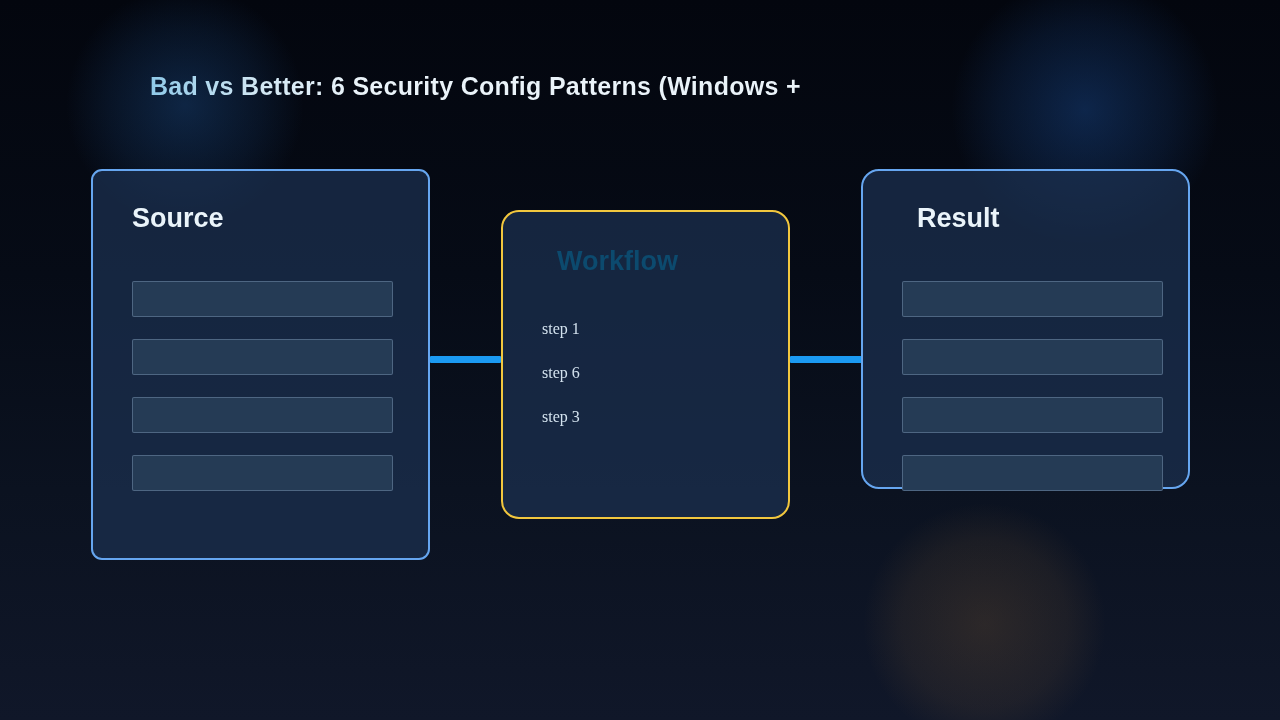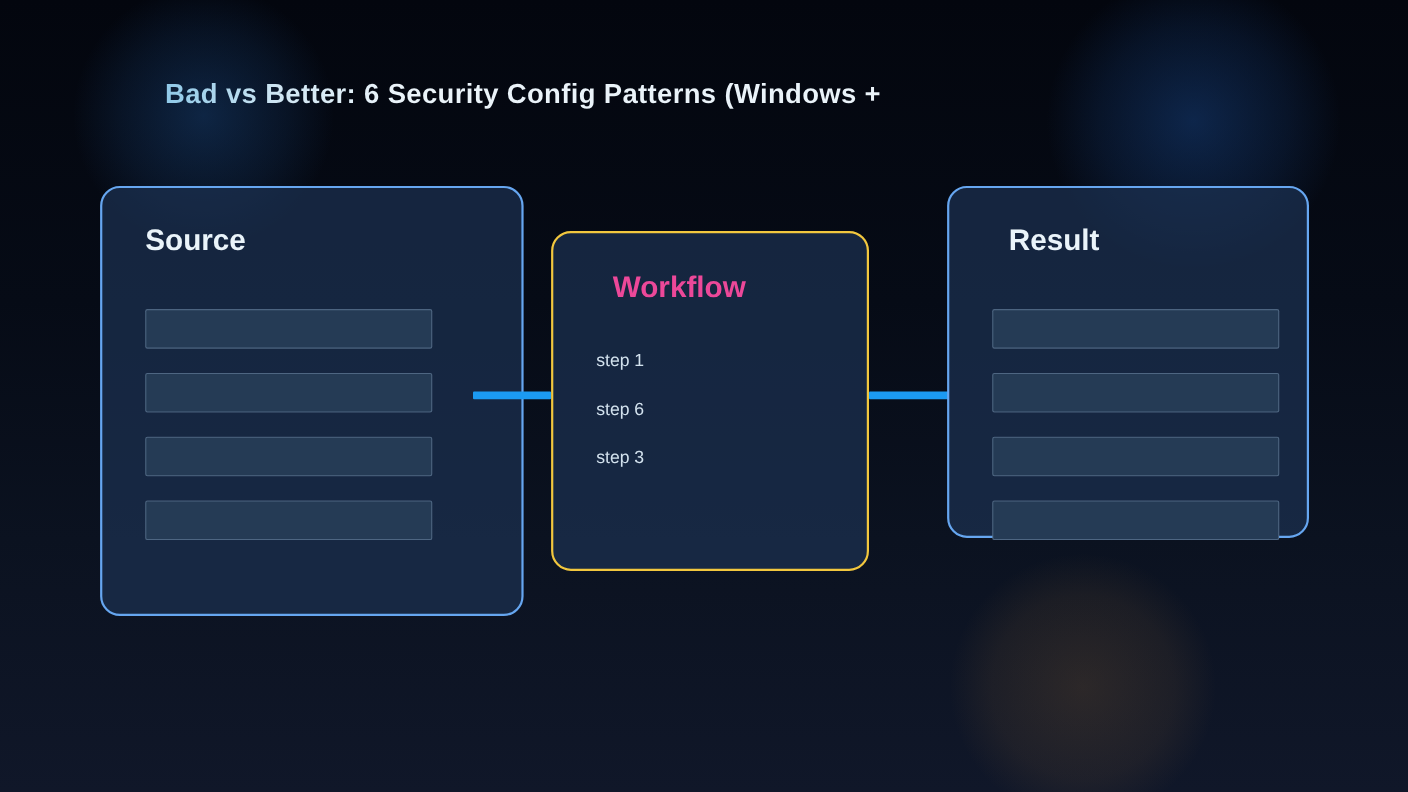--- a/index.html
+++ b/index.html
@@ -31,49 +31,49 @@
       -webkit-background-clip:text; background-clip:text; color:transparent;
     }
   }
 
   
   .panel {
     position:absolute; border-radius:18px;
     background:rgba(28,48,80,0.72);
     border:2px solid #66a6f0;
   }
-  .panel-source  { left:91px;  top:169px; width:385px; height:391px; }
+  .panel-source  { left:91px;  top:169px; width:339px; height:391px;border-radius:11px; }
   .panel-workflow{ left:501px; top:210px; width:289px; height:309px; border-color:#f2c73e; }
   .panel-result  { left:861px; top:169px; width:329px; height:320px; }
 
   .panel h2 {
     position:absolute; font-size:27px; line-height:27px; font-weight:bold;
     color:#eaf4fa; white-space:nowrap;
   }
   .panel-source h2 { left:39px; top:34px; }
-  .panel-workflow h2 { left:54px; top:36px; color:#ec4899;text-align:center; }
+  .panel-workflow h2 { left:54px; top:36px; color:#0c4a6e;text-align:center; }
   .panel-result h2 { left:54px; top:34px; }
 
   
   .rows {
     position:absolute; left:39px; top:110px; width:261px;
     display:flex; flex-direction:column; gap:22px;
   }
   .row {
     height:36px;
     background:#253b55;
     border:1px solid rgba(140,168,198,0.40);
     border-radius:2px;
   }
 
   
   .steps {
     position:absolute; left:39px; top:108px;
     display:flex; flex-direction:column; gap:26px;
-    font-family:Liberation Sans, sans-serif;
+    font-family:Liberation Serif, serif;
     font-size:16px; line-height:18px; color:#d3e2ee;
     white-space:pre;
   }
 
   
   .connector { position:absolute; top:356px; height:7px; background:#1b9af2; border-radius:1px; }
   .connector-left  { left:430px; width:71px; }
   .connector-right { left:790px; width:72px; }
 </style>
 </head>

